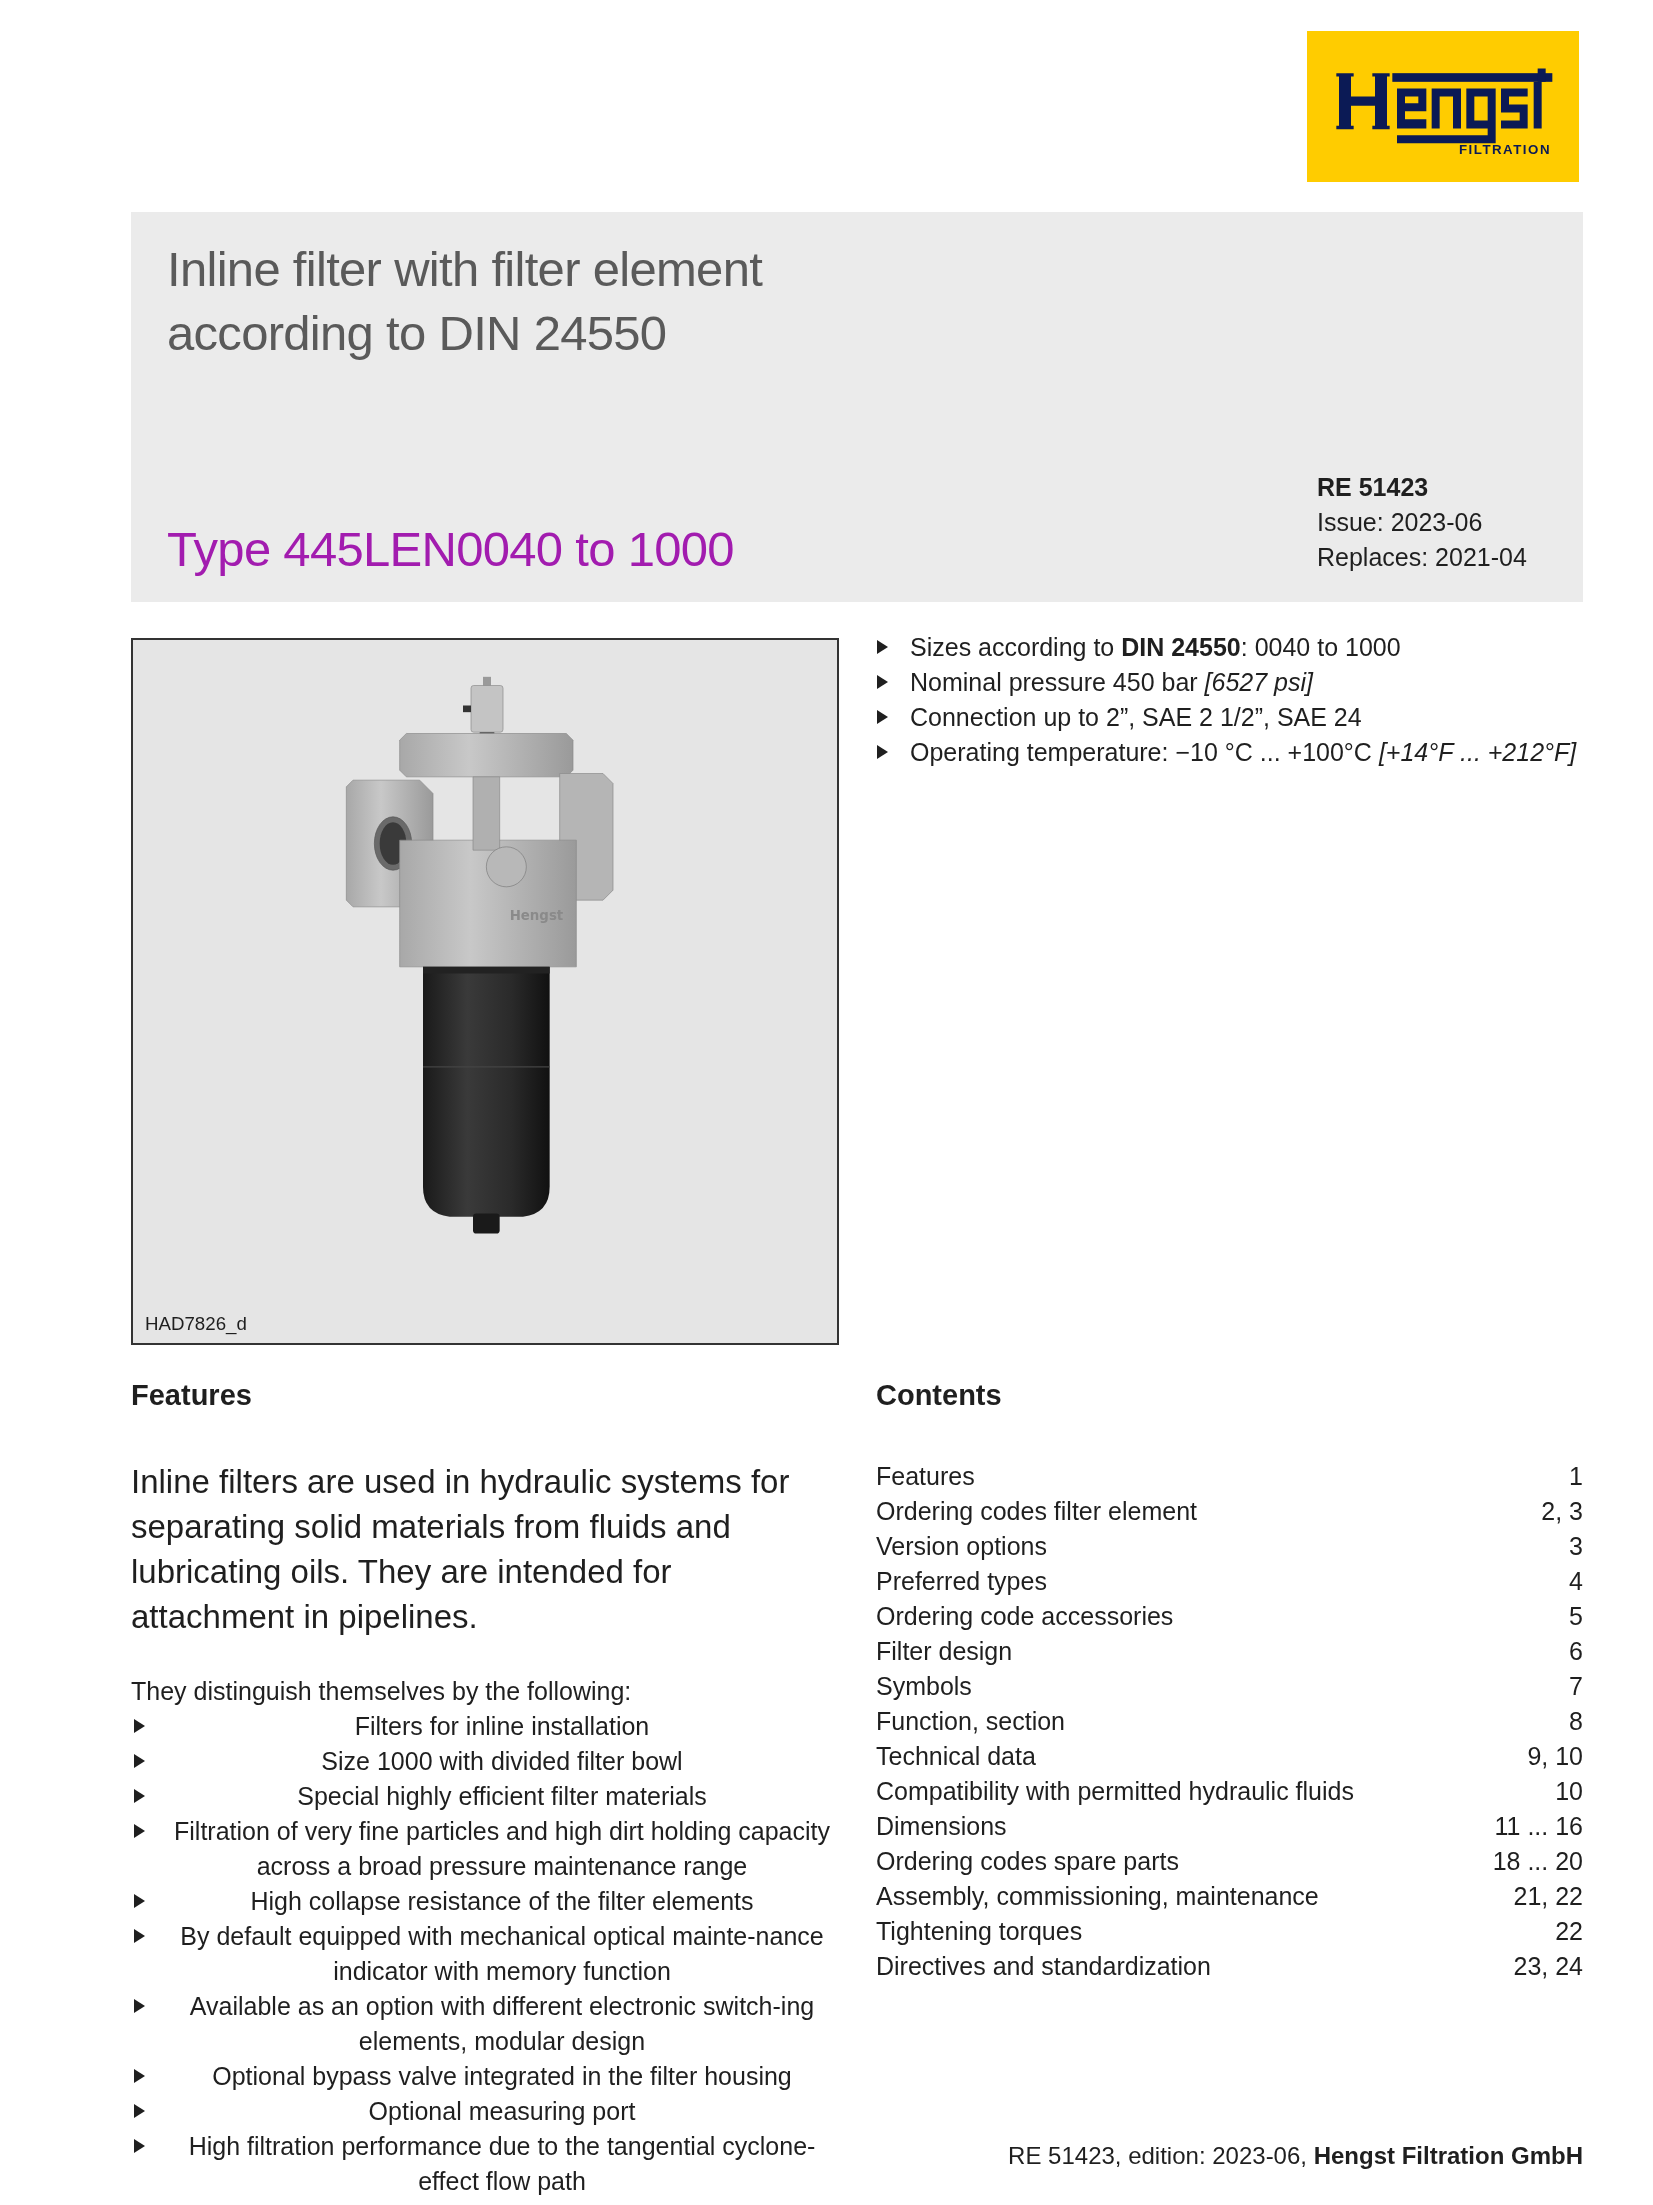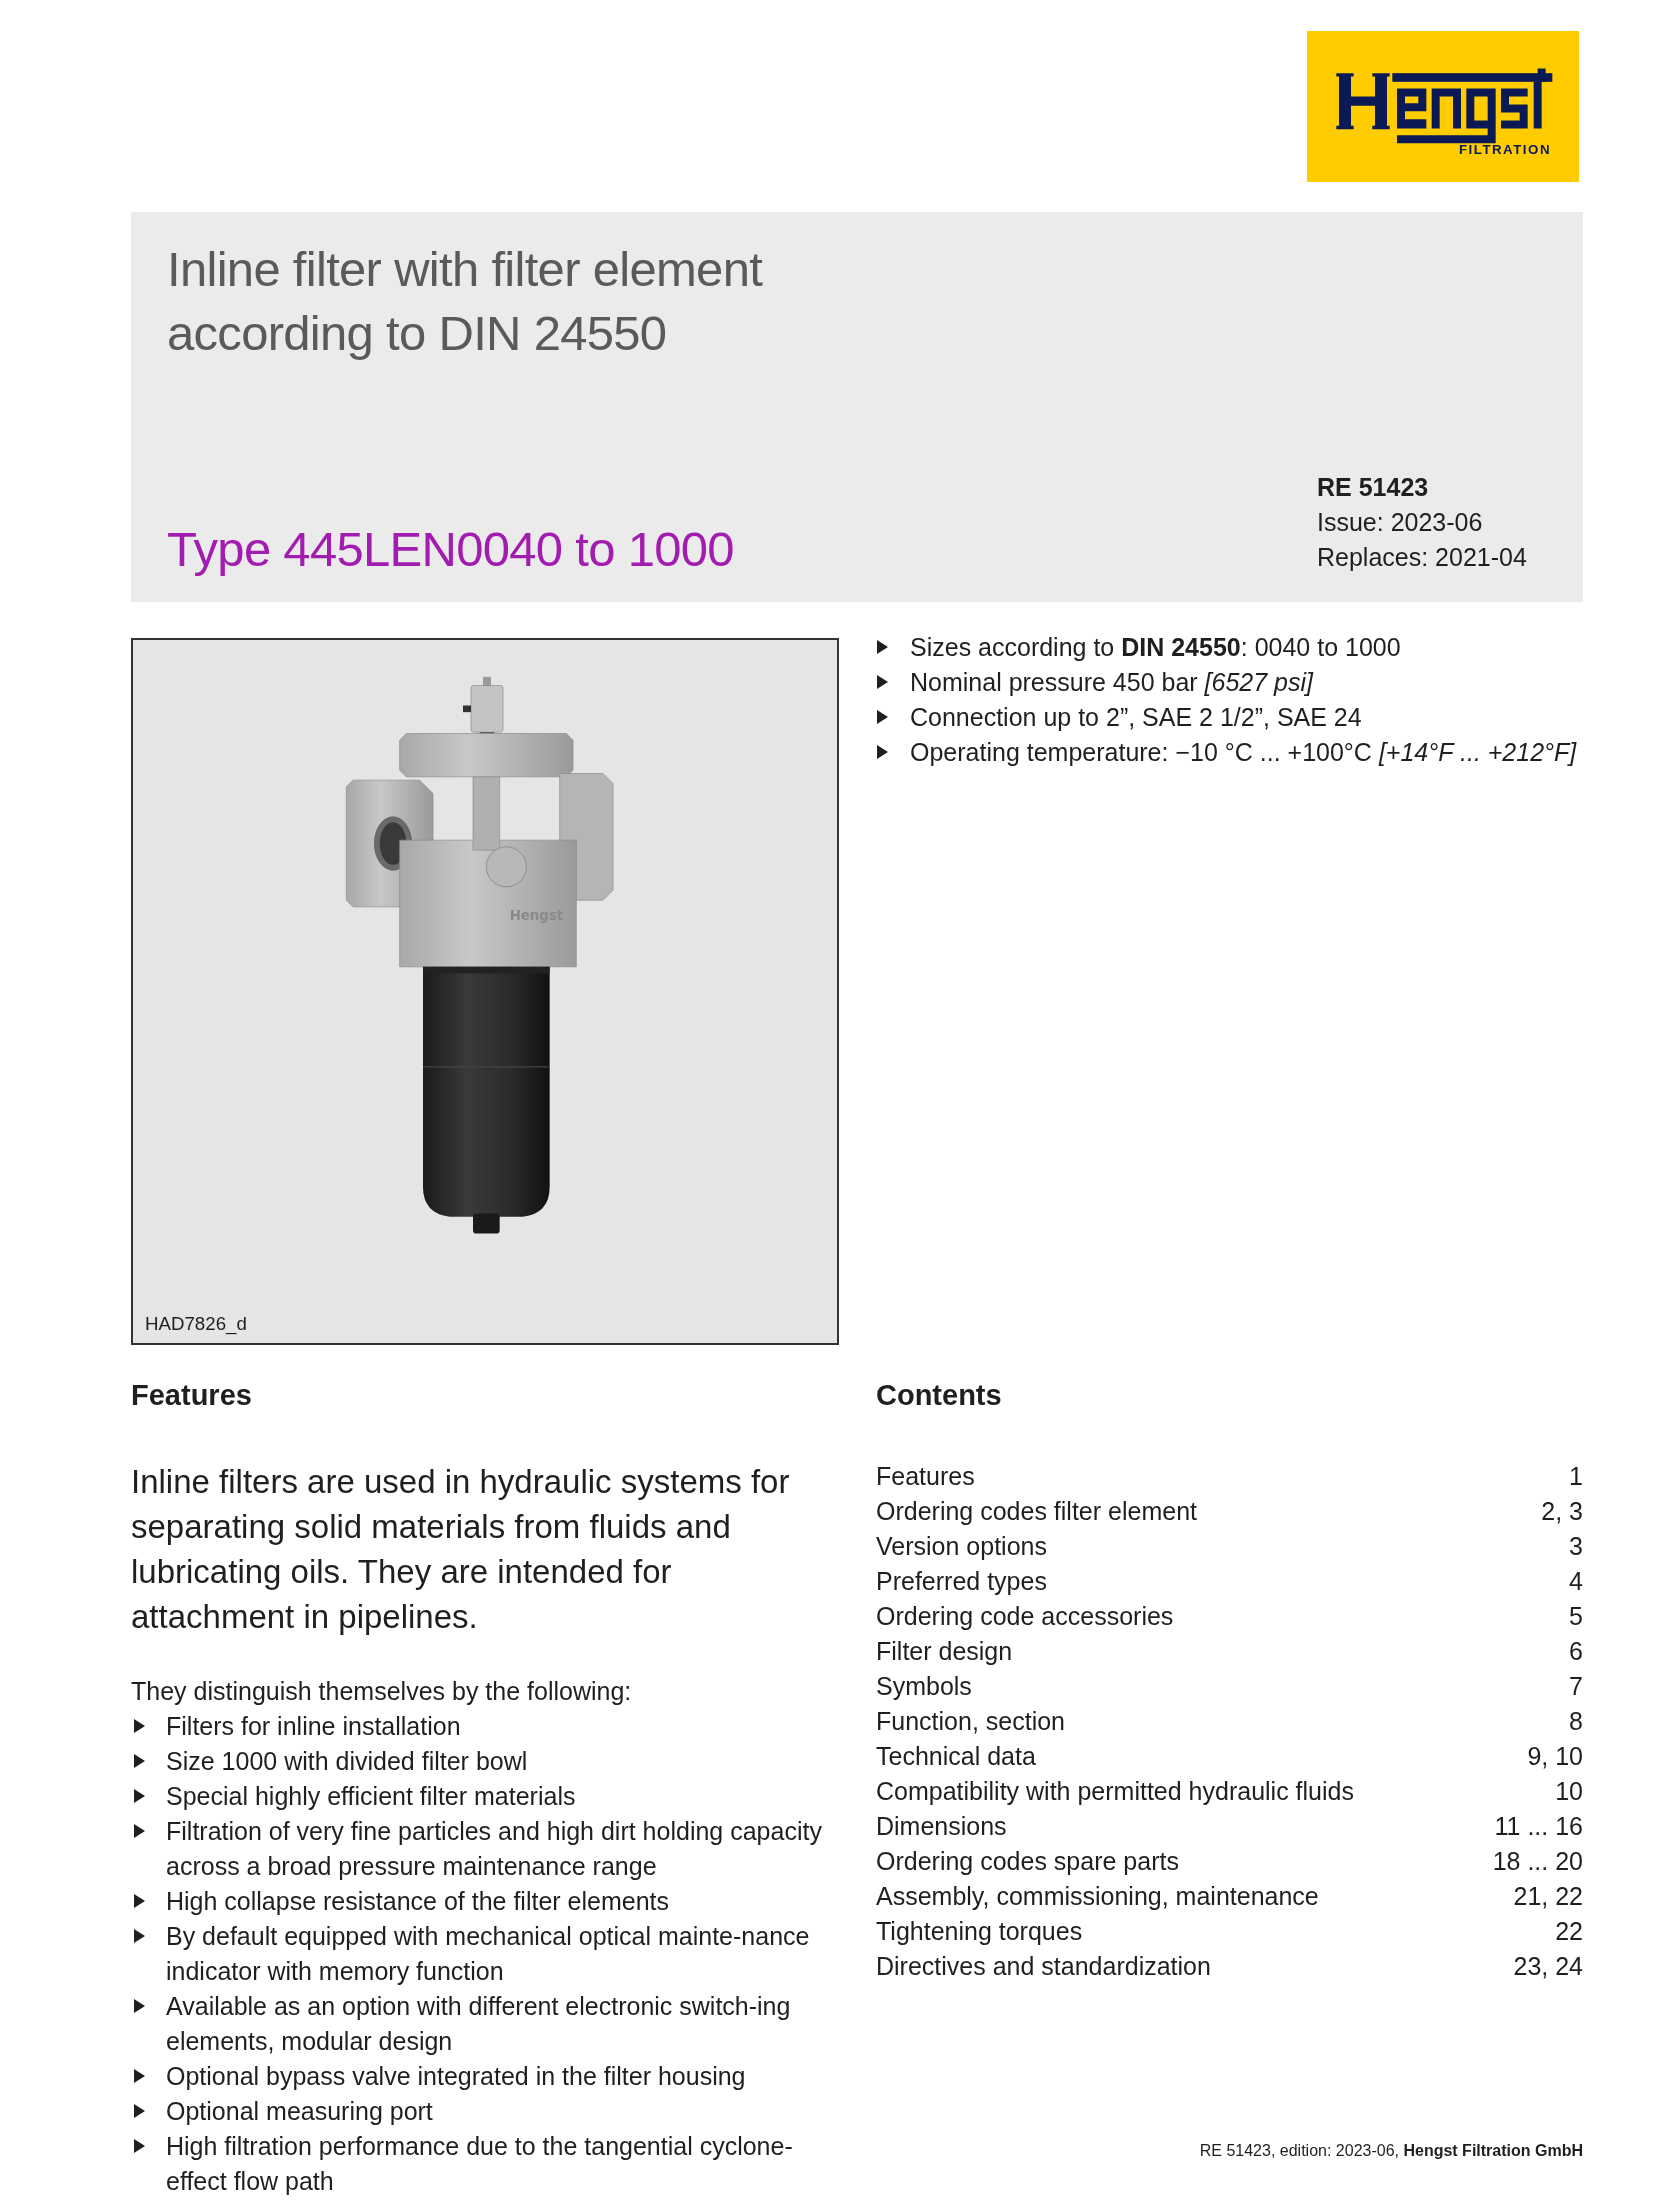--- a/index.html
+++ b/index.html
@@ -62,30 +62,30 @@
     .ital { font-style: italic; }
     .bold { font-weight: bold; }
 
     
     #features { left: 131px; top: 1375px; width: 707px; }
     h2.section-head {
       margin: 0; font-size: 29px; line-height: 40px; font-weight: bold; color: #1f1f1f;
     }
     #features-intro { margin: 44px 0 0 0; font-size: 33px; line-height: 45px; }
     #features-lead { margin: 35px 0 0 0; font-size: 25px; line-height: 35px; }
-    #features .bullet-list li { padding-left: 35px; }
+    #features .bullet-list li { padding-left: 35px; text-align: center; }
 
     
     #contents { left: 876px; top: 1375px; width: 707px; }
     #toc { margin-top: 44px; }
     .toc-row { display: flex; justify-content: space-between; font-size: 25px; line-height: 35px; }
     .toc-row .pg { text-align: right; }
 
     
-    #footer { right: 71px; top: 2142px; font-size: 16px; color: #1f1f1f; }
+    #footer { right: 71px; top: 2142px; font-size: 24px; color: #1f1f1f; }
     #footer .company { font-weight: bold; }
   </style>
 </head>
 <body>
 
 <div id="logo" class="abs">
   <svg viewBox="0 0 408 226">
 
     <path d="M44 63 h26 v5 h-4 v30 h36 v-30 h-4 v-5 h26 v5 h-4 v74 h4 v5 h-26 v-5 h4 v-30 h-36 v30 h4 v5 h-26 v-5 h4 v-74 h-4 z" fill="#0b1a55"></path>
 

